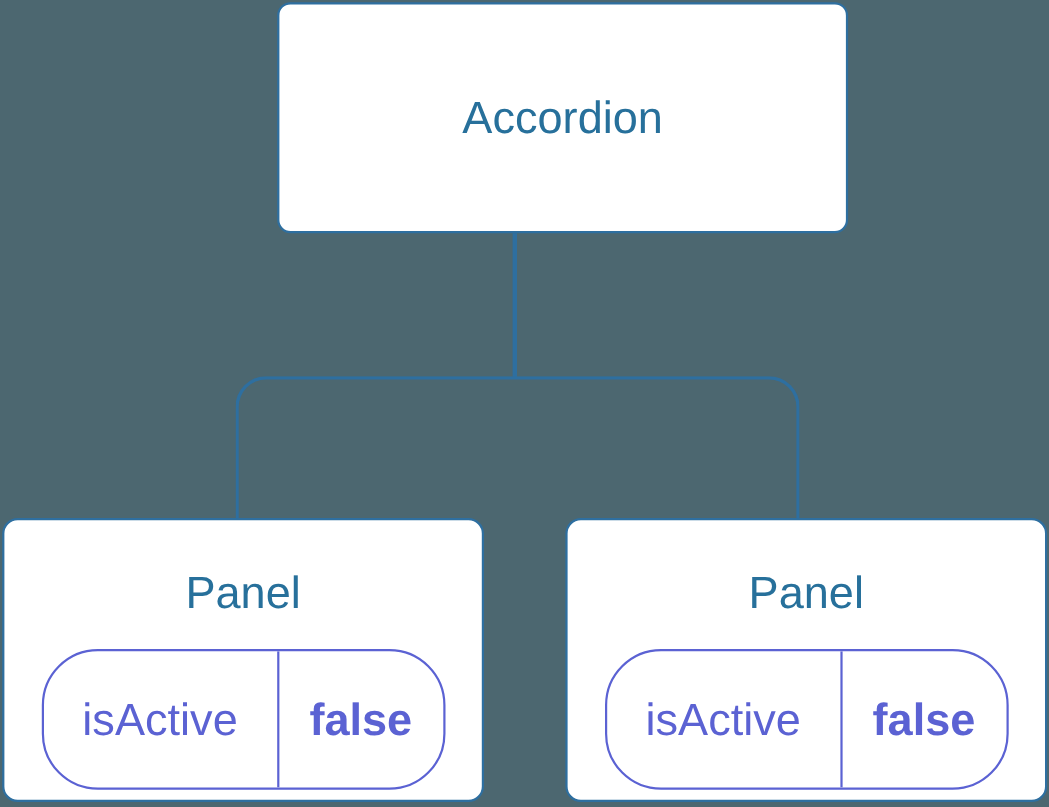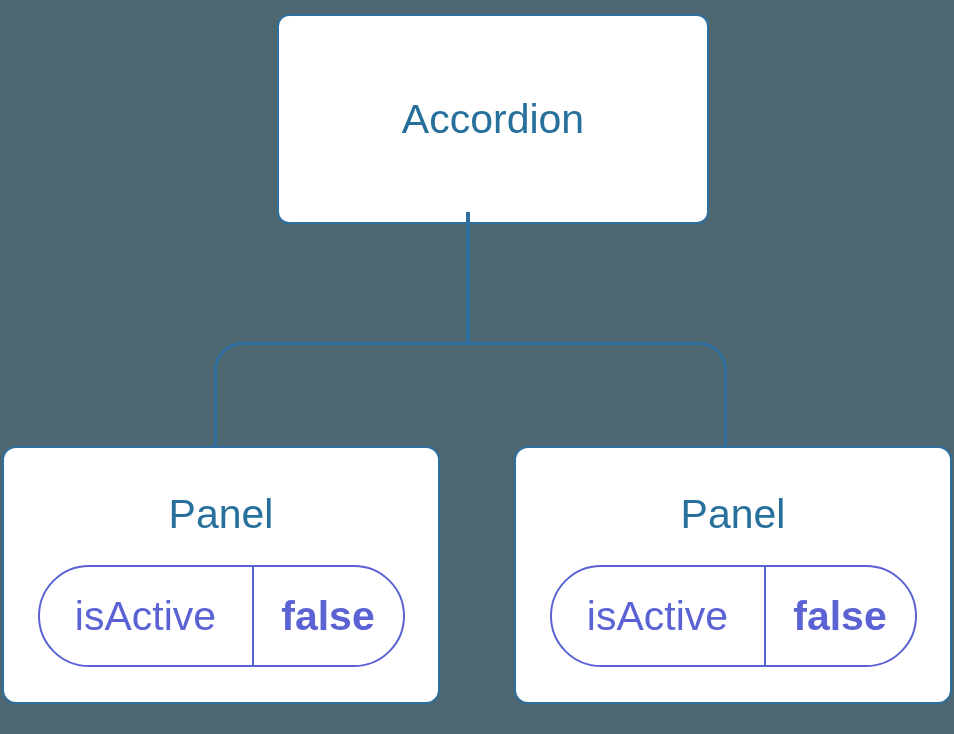--- a/index.html
+++ b/index.html
@@ -32,29 +32,28 @@
     align-items: center;
   }
   .node-label {
     font-size: 41px;
     line-height: 1;
     color: var(--node-label);
     white-space: nowrap;
   }
   .root-node {
     left: 252px;
-    top: 14px;
-    width: 432px;
+    top: 2px;
+    width: 519px;
     height: 210px;
     border-radius: 12px;
     justify-content: center;
-    margin-left: 25px;
   }
   .panel-node {
-    top: 446px;
+    top: 471px;
     width: 438px;
     height: 258px;
     border-radius: 14px;
   }
   .panel-node.left  { left: 2px; }
   .panel-node.right { left: 514px; }
   .panel-node .node-label { margin-top: 46px; }
   .stem {
     position: absolute;
     left: 466px;
@@ -69,21 +68,21 @@
     top: 342px;
     width: 513px;
     height: 130px;
     border: 3px solid var(--connector);
     border-bottom: none;
     border-radius: 28px 28px 0 0;
   }
   .state-pill {
     margin-top: 30px;
     width: 367px;
-    height: 102px;
+    height: 128px;
     border: 2px solid var(--state-accent);
     border-radius: 51px;
     display: flex;
     align-items: stretch;
     overflow: hidden;
   }
   .state-cell {
     display: flex;
     align-items: center;
     justify-content: center;

